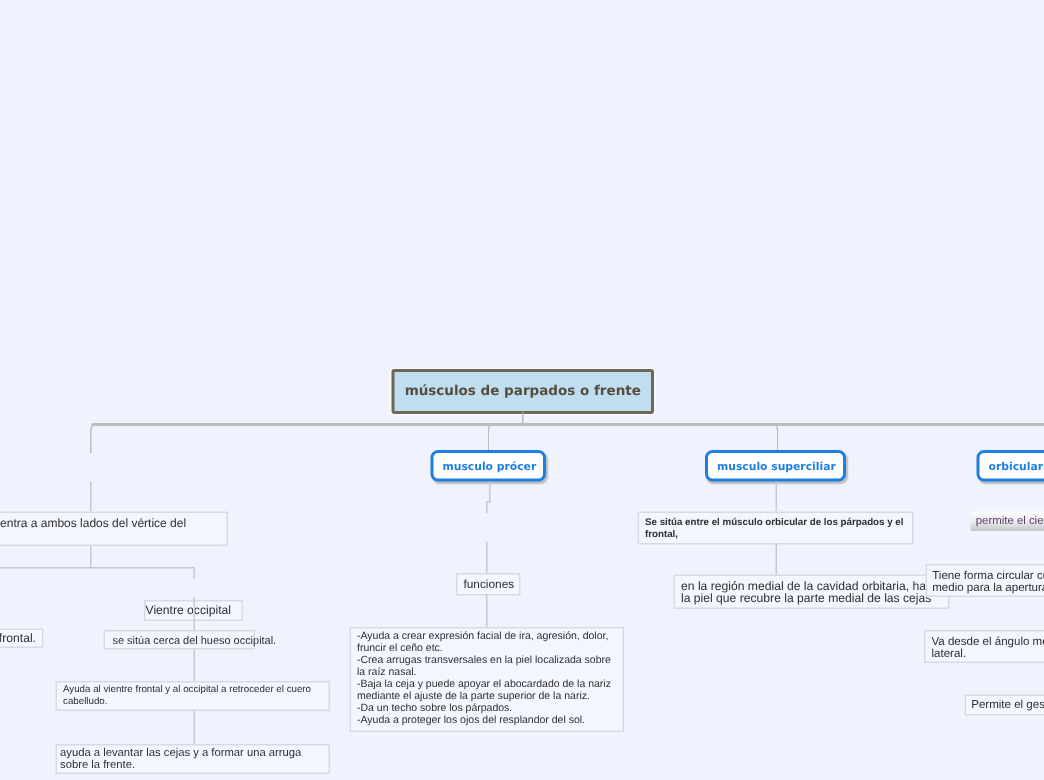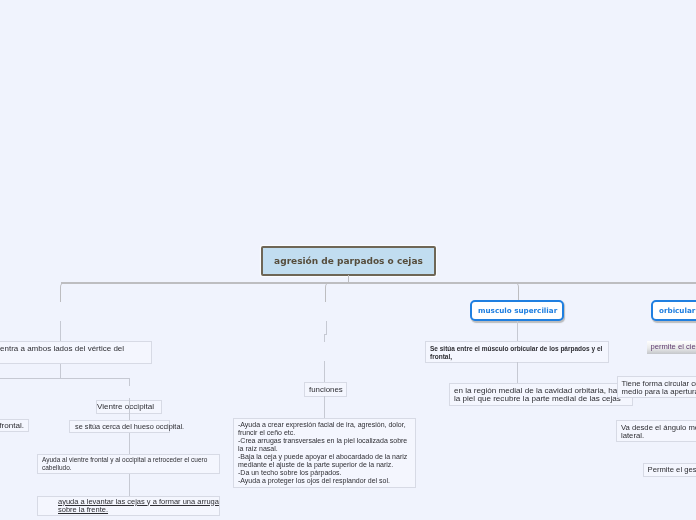--- a/index.html
+++ b/index.html
@@ -38,48 +38,49 @@
   .det.b{font-weight:bold;}
   .sel{background:linear-gradient(180deg,#fefefe 0%,#e9eaea 55%,#c4c6ca 100%);
        border:0;color:#2e2e33;}
   .sel.purple{color:#5e3a6d;}
 </style>
 </head>
 <body>
 
 <div id="canvas">
 
-  <div class="node root" style="left:261px;top:246px;width:175px;height:30px;">agresión de parpados o cejas</div>
+  <div class="node root" style="left:261px;top:246px;width:175px;height:30px;">músculos de parpados o frente</div>
 
   <div class="vline main" style="left:347.5px;top:275px;height:9px;"></div>
   <div class="hline main" style="left:61px;top:282.2px;width:640px;"></div>
 
   <div class="elb tl" style="left:60px;top:282.2px;width:14px;height:19px;"></div>
   <div class="elb tl" style="left:325.3px;top:282.2px;width:14px;height:19px;"></div>
   <div class="elb tr" style="left:503px;top:282.2px;width:14.5px;height:19px;"></div>
 
+  <div class="node lvl2" style="left:287px;top:300px;width:77px;height:21px;">musculo prócer</div>
   <div class="node lvl2" style="left:470px;top:300px;width:94px;height:21px;">musculo superciliar</div>
   <div class="node lvl2" style="left:651px;top:300px;width:124px;height:21px;">orbicular de los parpados</div>
 
   <div class="vline" style="left:60px;top:321px;height:20px;"></div>
   <div class="node det" style="left:-33px;top:341px;width:185px;height:23px;font-size:8px;line-height:8.6px;padding:3px 4px;">se encuentra a ambos lados del vértice del
 cráneo</div>
 
   <div class="vline" style="left:60px;top:364px;height:15px;"></div>
   <div class="hline" style="left:-60px;top:378px;width:190px;"></div>
   <div class="vline" style="left:129px;top:378px;height:8px;"></div>
 
   <div class="node det" style="left:96px;top:400px;width:65.5px;height:14px;font-size:8.1px;line-height:9.5px;padding:1px 0;">Vientre occipital</div>
 
   <div class="vline" style="left:129px;top:398px;height:98px;"></div>
 
   <div class="node det" style="left:69px;top:419.6px;width:101px;height:13.8px;font-size:7.3px;line-height:9.6px;padding:1px 5px;">se sitúa cerca del hueso occipital.</div>
   <div class="node det" style="left:37px;top:454px;width:183px;height:20px;font-size:6.5px;line-height:8.4px;padding:1px 4px;">Ayuda al vientre frontal y al occipital a retroceder el cuero
 cabelludo.</div>
-  <div class="node det" style="left:37px;top:495.5px;width:183px;height:20px;font-size:7.5px;line-height:8.6px;padding:1px 20px;text-decoration:underline;">ayuda a levantar las cejas y a formar una arruga
+  <div class="node det" style="left:37px;top:495.5px;width:183px;height:20px;font-size:7.5px;line-height:8.6px;padding:1px 2px;">ayuda a levantar las cejas y a formar una arruga
 sobre la frente.</div>
   <div class="node det" style="left:-42px;top:419px;width:71px;height:13px;font-size:8.1px;line-height:9px;padding:1px 4px;text-align:right;">Vientre frontal.</div>
 
   <div class="vline" style="left:326px;top:321px;height:14px;"></div>
   <div class="vline" style="left:324px;top:334px;height:8px;"></div>
   <div class="hline" style="left:324px;top:334px;width:3px;"></div>
 
 
   <div class="vline" style="left:324px;top:361px;height:21px;"></div>
   <div class="node det" style="left:304px;top:381.8px;width:42.5px;height:15px;font-size:7.9px;line-height:12px;text-align:center;padding:1px 4px;">funciones</div>

